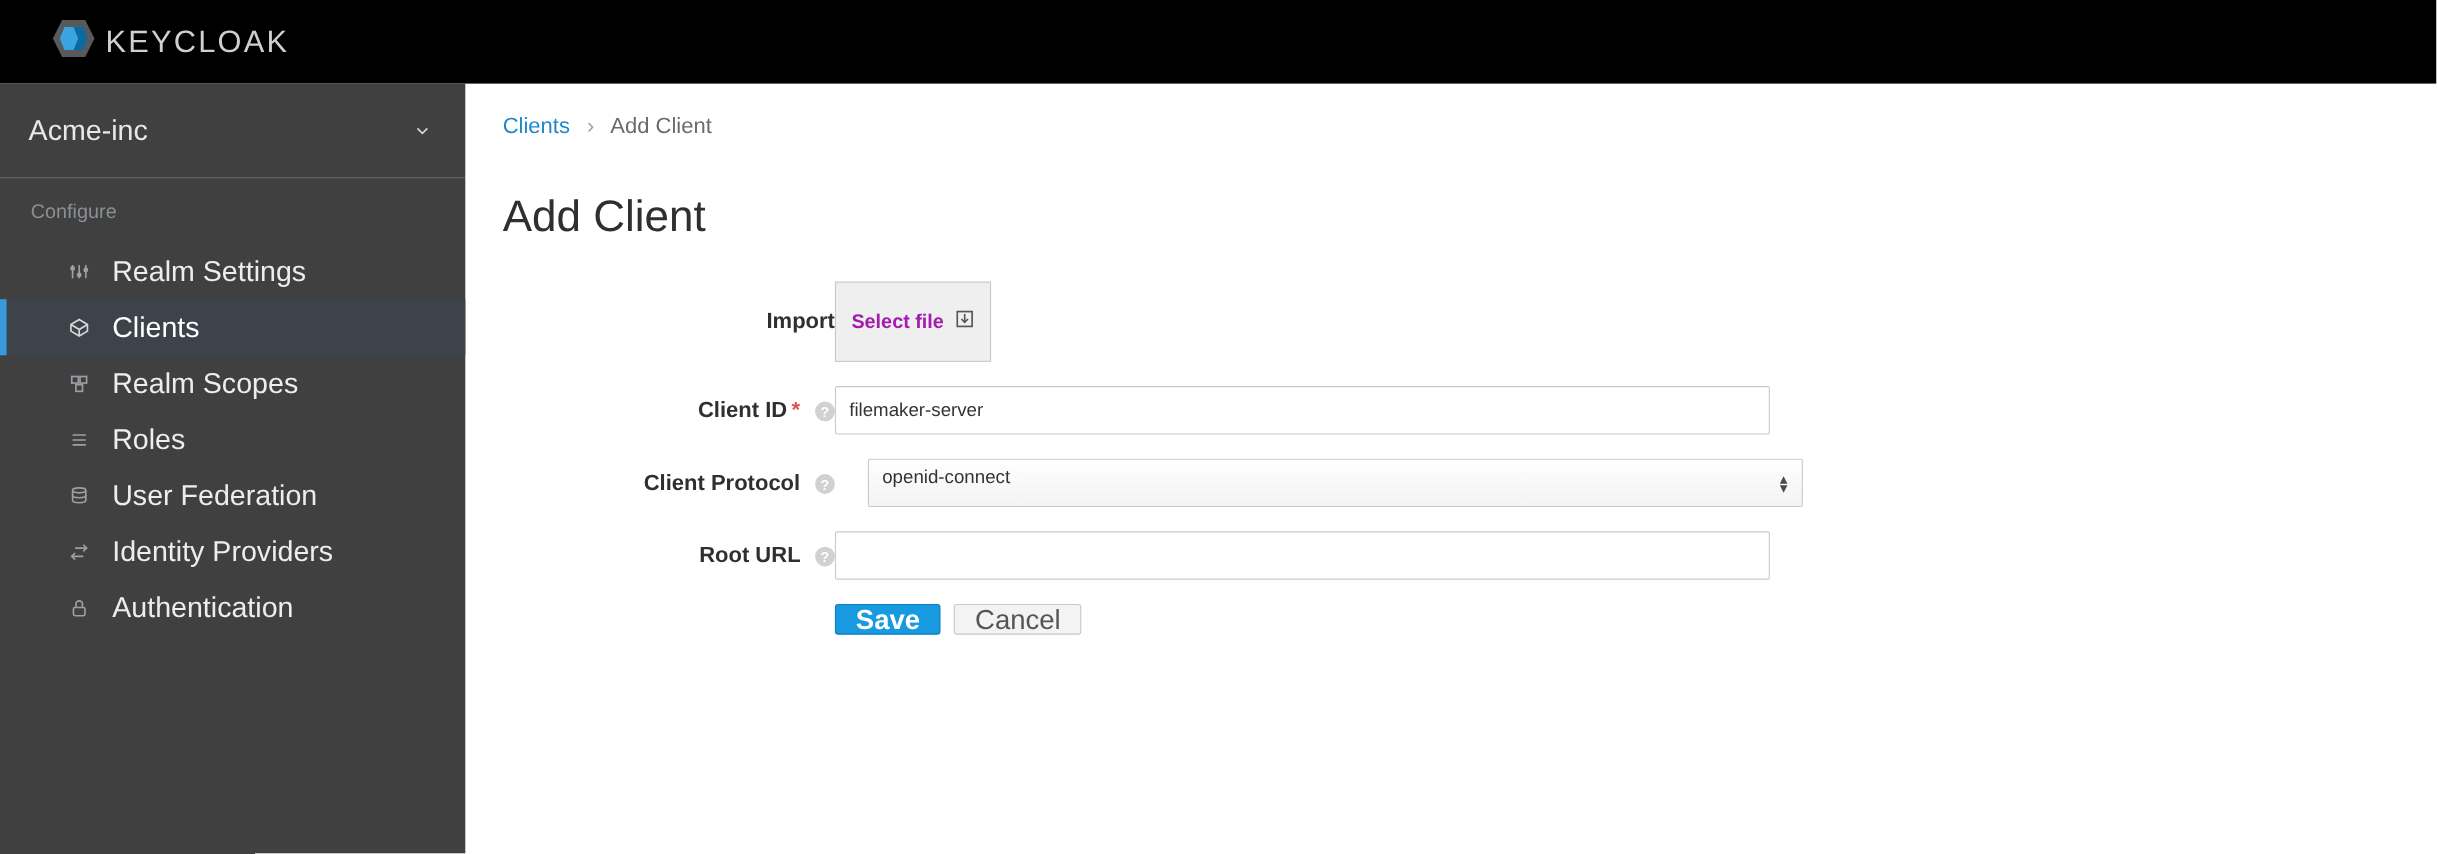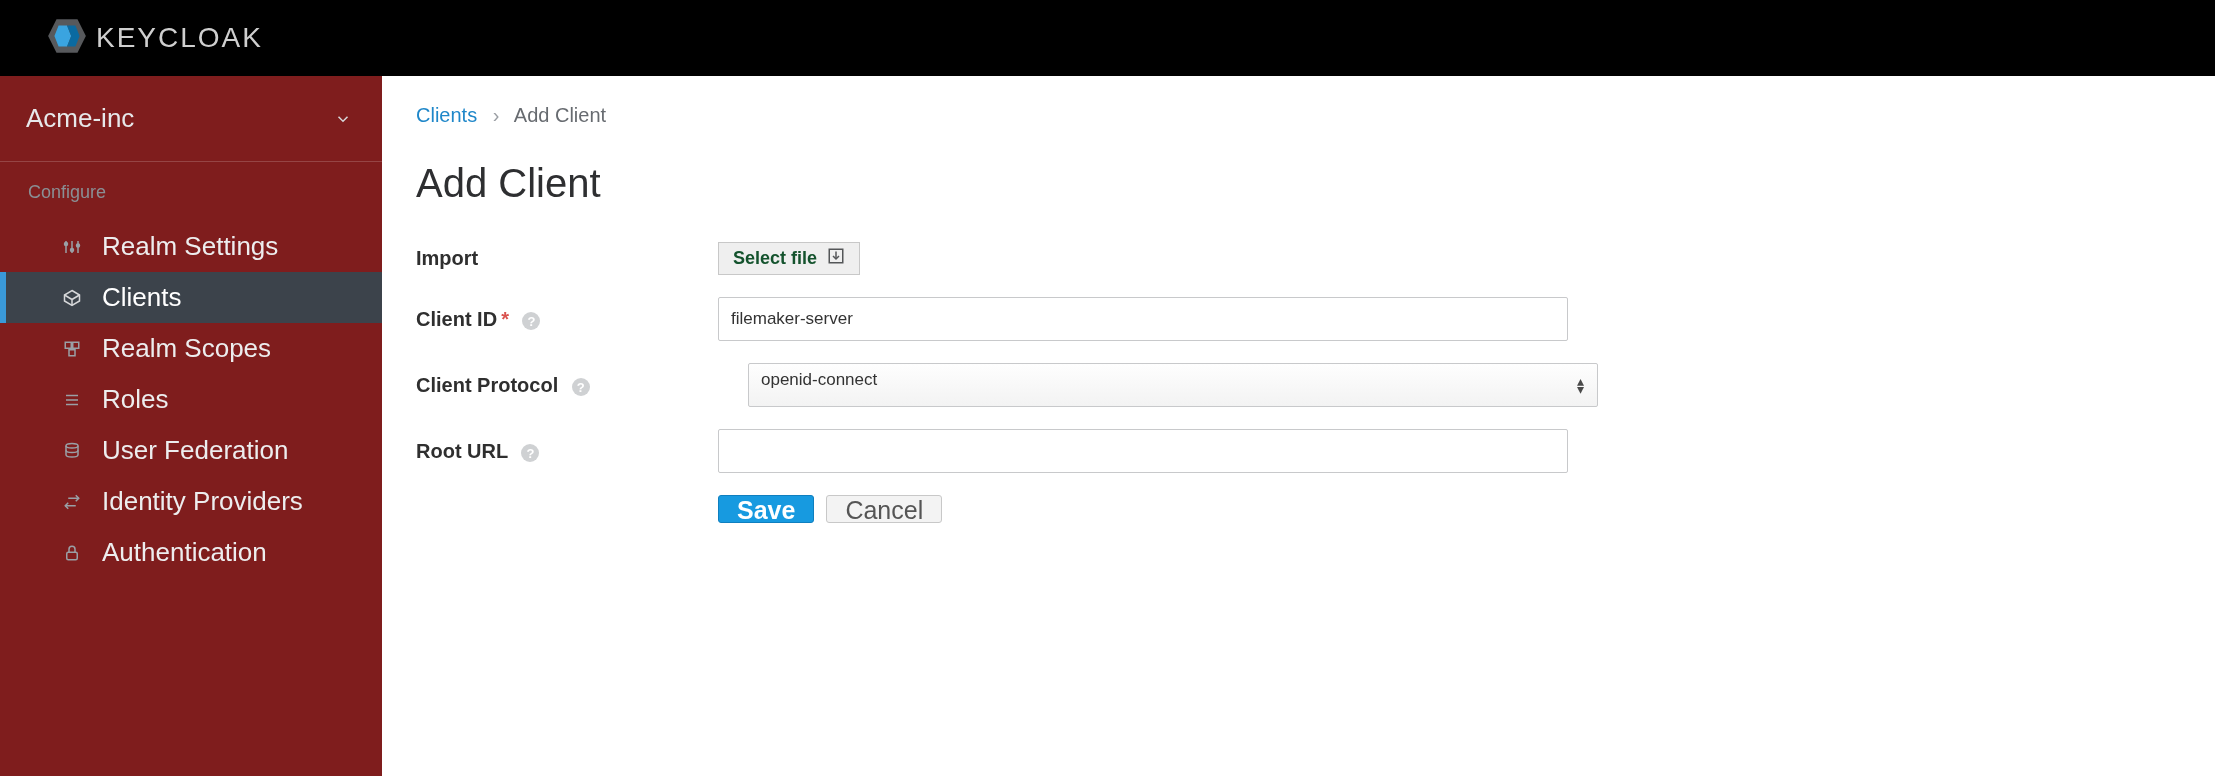--- a/index.html
+++ b/index.html
@@ -28,22 +28,22 @@
   }
 
   
   .page {
     display: flex;
     min-height: calc(100% - 76px);
   }
 
   
   .sidebar {
-    width: 382px;
-    background: #7f1d1d;
+    width: 423px;
+    background: #404040;
     color: #d7d8da;
     display: flex;
     flex-direction: column;
   }
   .realm-row {
     height: 86px;
     display: flex;
     align-items: center;
     justify-content: space-between;
     padding: 0 30px 0 26px;
@@ -81,21 +81,21 @@
   .nav-item.active .nav-ico { color: #d7d8da; }
 
   
   .content {
     flex: 1;
     padding: 28px 32px 40px 34px;
   }
   .breadcrumb {
     font-size: 20px;
     color: #676b70;
-    margin-bottom: 34px;
+    margin-bottom: 48px;
   }
   .breadcrumb a {
     color: #1f87c9;
     text-decoration: none;
   }
   .breadcrumb .sep { padding: 0 10px; color: #9a9ea3; }
 
   h1.page-title {
     font-size: 40px;
     font-weight: 300;
@@ -104,24 +104,24 @@
   }
 
   
   .form-row {
     display: flex;
     align-items: center;
     margin-bottom: 22px;
   }
   .form-label {
     width: 302px;
-    text-align: left;
+    text-align: right;
     font-weight: 600;
     color: #2f2f2f;
-    padding-right: 24px;
+    padding-right: 0;
     font-size: 20px;
   }
   .form-label .req { color: #d9534f; margin-left: 4px; }
   .help-ico {
     display: inline-flex;
     width: 18px; height: 18px;
     border-radius: 50%;
     background: #cfd1d3;
     color: #fff;
     font-size: 13px;
@@ -130,24 +130,24 @@
     font-weight: 700;
   }
   .form-field { flex: 1; max-width: 850px; }
 
   .file-btn {
     display: inline-flex;
     align-items: center;
     gap: 10px;
     background: #efefef;
     border: 1px solid #c8c8c8;
-    color: #14532d;
+    color: #a21caf;
     font-weight: 600;
     font-size: 18px;
-    padding: 4px 14px;
+    padding: 24px 14px;
     cursor: pointer;
   }
 
   input[type=text].txt, .select {
     width: 100%;
     height: 44px;
     border: 1px solid #c8c9cb;
     border-radius: 2px;
     padding: 6px 12px;
     font-size: 17px;

